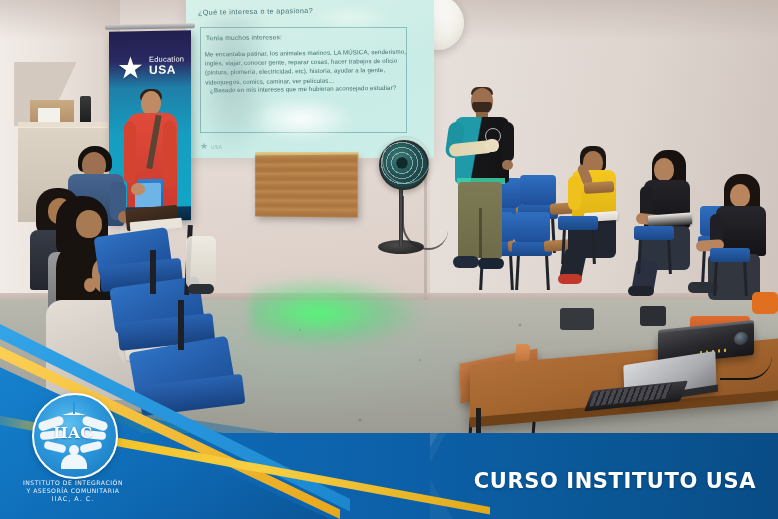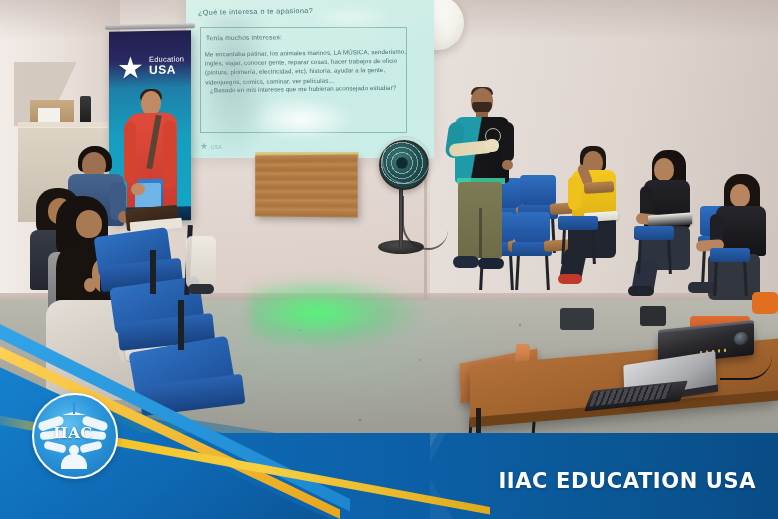--- a/index.html
+++ b/index.html
@@ -679,35 +679,40 @@
   <div class="swoosh-wrap">
     <div class="wedge-teal2"></div>
     <div class="wedge-teal"></div>
     <div class="bottom-band"></div>
     <div class="bottom-band-tex"></div>
     <div class="corner-lightblue"></div>
     <div class="corner-gold"></div>
     <div class="corner-blue"></div>
     <div class="stripe-gold"></div>
 
-    <div class="band-caption">IIAC EDUCATION USA</div>
+    <div class="band-caption">CURSO INSTITUTO USA</div>
 
     <div class="logo">
       <div class="logo-circle"></div>
       <div class="logo-hands">
         <div class="hand-s" style="left:6px;top:26px;width:26px;height:9px;transform:rotate(-18deg);"></div>
         <div class="hand-s" style="left:8px;top:38px;width:24px;height:8px;transform:rotate(-6deg);"></div>
         <div class="hand-s" style="left:50px;top:26px;width:26px;height:9px;transform:rotate(18deg);"></div>
         <div class="hand-s" style="left:50px;top:38px;width:24px;height:8px;transform:rotate(6deg);"></div>
         <div class="hand-s" style="left:12px;top:50px;width:22px;height:8px;transform:rotate(14deg);"></div>
         <div class="hand-s" style="left:48px;top:50px;width:22px;height:8px;transform:rotate(-14deg);"></div>
       </div>
       <div class="logo-book"></div>
       <div class="logo-bookline"></div>
       <div class="logo-iiac">IIAC</div>
       <div class="logo-person">
         <div class="lp-head"></div>
         <div class="lp-body"></div>
       </div>
+      <div class="logo-text">
+        <div>INSTITUTO DE INTEGRACIÓN</div>
+        <div>Y ASESORÍA COMUNITARIA</div>
+        <div class="l3">IIAC, A. C.</div>
+      </div>
     </div>
   </div>
 
 </div>
 
 </body></html>

